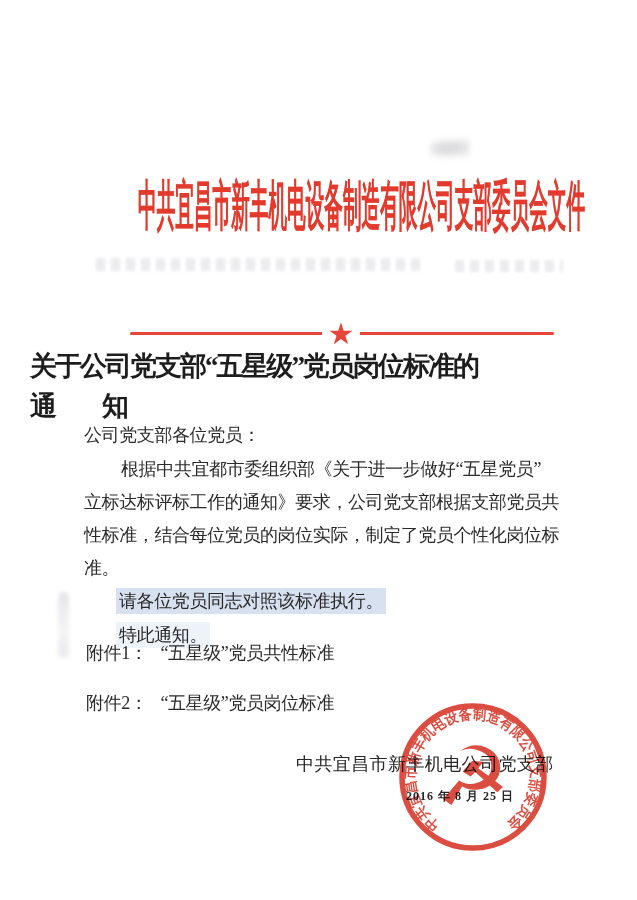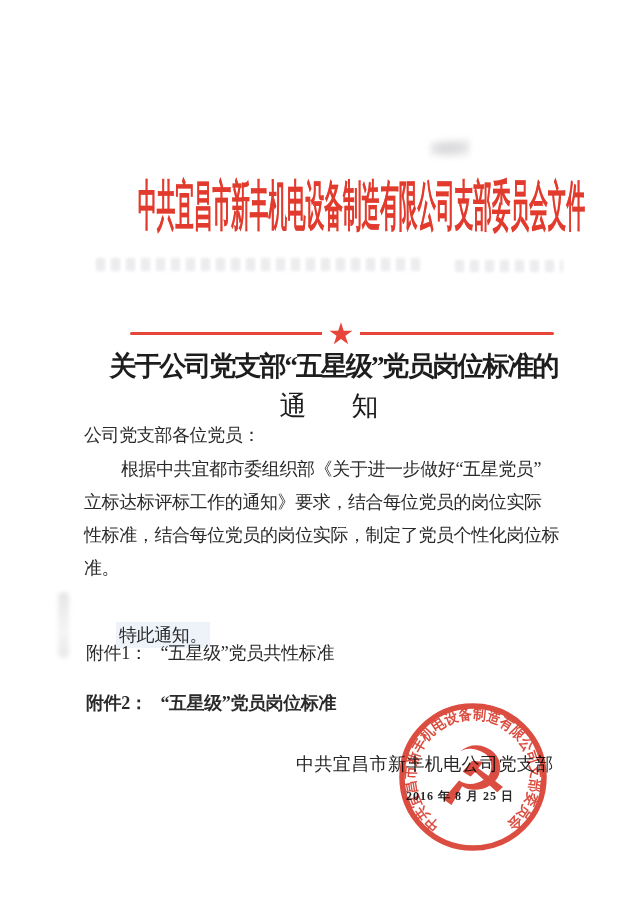--- a/index.html
+++ b/index.html
@@ -25,23 +25,23 @@
   .smudge-left{position:absolute;left:58px;top:592px;width:11px;height:66px;filter:blur(2px);
     background:linear-gradient(180deg,rgba(150,152,165,.25),rgba(150,152,165,.10) 60%,rgba(150,152,165,.22));
     border-radius:5px;}
   
   .doc-number{position:absolute;left:282px;top:298px;font-size:18px;letter-spacing:2px;white-space:nowrap;}
   .red-rule{position:absolute;left:130px;top:332px;width:424px;height:3px;background:#e8453a;border-radius:2px;}
   .star-gap{position:absolute;left:322px;top:315px;width:38px;height:37px;background:#ffffff;
     display:flex;align-items:center;justify-content:center;}
   .star{font-family:"DejaVu Sans",sans-serif;font-size:30px;line-height:30px;color:#e8453a;}
   
-  .center-col{position:absolute;left:30px;width:607px;text-align:center;}
+  .center-col{position:absolute;left:30px;width:607px;}
   .title-1{top:348px;font-size:27px;font-weight:700;letter-spacing:-2px;white-space:nowrap;color:#1d1d1d;}
-  .title-2{top:388px;font-size:27px;font-weight:400;letter-spacing:9px;color:#1d1d1d;}
+  .title-2{top:388px;font-size:27px;font-weight:700;letter-spacing:9px;color:#1d1d1d;}
   
   .bline{position:absolute;font-size:18px;letter-spacing:-0.4px;white-space:nowrap;color:#2a2a2a;}
   .hl-strong{background:rgba(205,217,236,.78);box-shadow:0 0 0 3px rgba(205,217,236,.78);}
   .hl-faint{background:rgba(212,223,240,.40);box-shadow:0 0 0 3px rgba(212,223,240,.40);}
   .att-label{margin-right:13px;}
   
   .sig-org{position:absolute;left:296px;top:752px;font-size:18px;letter-spacing:0.4px;white-space:nowrap;}
   .sig-date{position:absolute;left:406px;top:788px;font-size:12px;letter-spacing:1px;white-space:nowrap;font-weight:bold;}
   .seal{position:absolute;left:388px;top:692px;width:170px;height:170px;opacity:.88;mix-blend-mode:multiply;}
   .seal svg{display:block;}
@@ -64,29 +64,30 @@
   <div class="red-rule"></div>
   <div class="star-gap">
     <span class="star">★</span>
   </div>
 
   <div class="center-col title-1">关于公司党支部“五星级”党员岗位标准的</div>
   <div class="center-col title-2">通　知</div>
 
   <div class="bline" style="left:121px;top:457px;">根据中共宜都市委组织部《关于进一步做好“五星党员”</div>
   <div class="bline" style="left:84px;top:423px;">公司党支部各位党员：</div>
-  <div class="bline" style="left:84px;top:490px;">立标达标评标工作的通知》要求，结合每位党员的岗位实际</div>
+  <div class="bline" style="left:84px;top:490px;">立标达标评标工作的通知》要求，公司党支部根据支部党员共</div>
   <div class="bline" style="left:84px;top:523px;">性标准，结合每位党员的岗位实际，制定了党员个性化岗位标</div>
   <div class="bline" style="left:84px;top:556px;">准。</div>
+  <div class="bline" style="left:119px;top:589px;"><span class="hl-strong">请各位党员同志对照该标准执行。</span></div>
   <div class="bline" style="left:119px;top:623px;"><span class="hl-faint">特此通知。</span></div>
 
   <div class="bline" style="left:86px;top:641px;">
     <span class="att-label">附件1：</span><span>“五星级”党员共性标准</span>
   </div>
-  <div class="bline" style="left:86px;top:691px;font-weight:bold;">
+  <div class="bline" style="left:86px;top:691px;">
     <span class="att-label">附件2：</span><span>“五星级”党员岗位标准</span>
   </div>
 
   <div class="sig-org">中共宜昌市新丰机电公司党支部</div>
   <div class="sig-date">2016 年 8 月 25 日</div>
 
   <div class="seal">
     <svg width="170" height="170" viewBox="0 0 170 170" xmlns="http://www.w3.org/2000/svg">
       <defs>
         <path id="sealArc" d="M 51.7,132.5 A 58,58 0 1 1 118.3,132.5" fill="none"></path>

